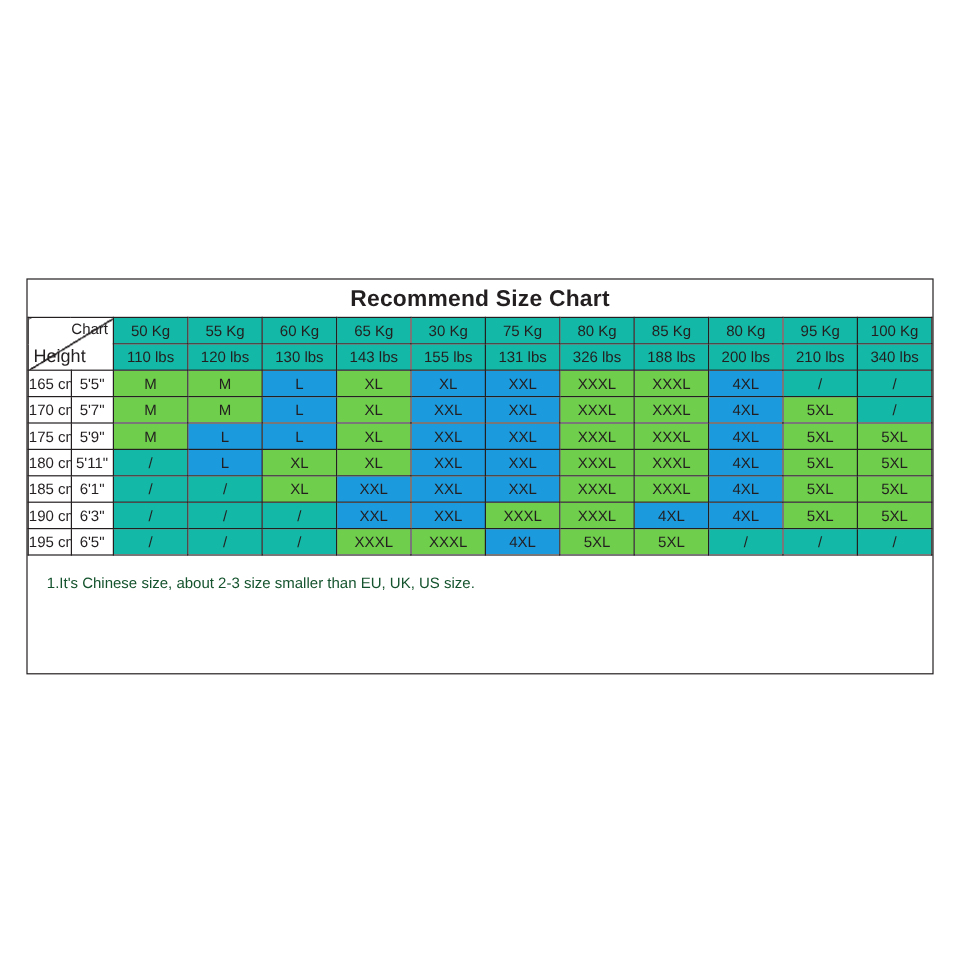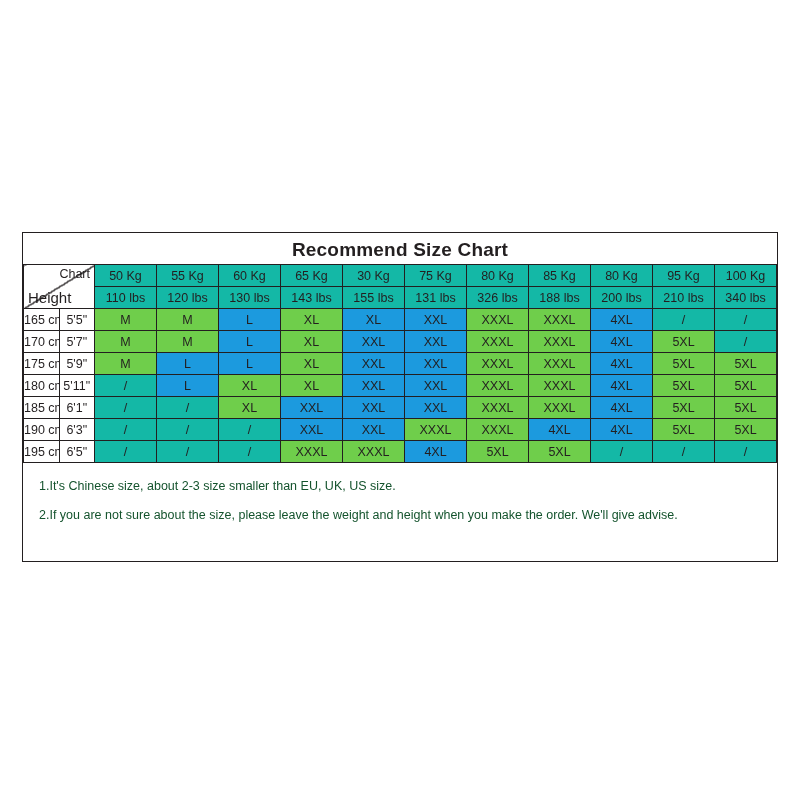--- a/index.html
+++ b/index.html
@@ -239,16 +239,15 @@
             <td class="cell-green">5XL</td>
             <td class="cell-green">5XL</td>
             <td class="cell-white">/</td>
             <td class="cell-white">/</td>
             <td class="cell-white">/</td>
           </tr>
         </tbody>
     </table>
     <div id="notes">
       <p>1.It's Chinese size, about 2-3 size smaller than EU, UK, US size.</p>
-      <p>2.If you are not sure about the size, please leave the weight and height when you make the order. We'll give advise.</p>
     </div>
   </div>
 </div>
 
 </body></html>

